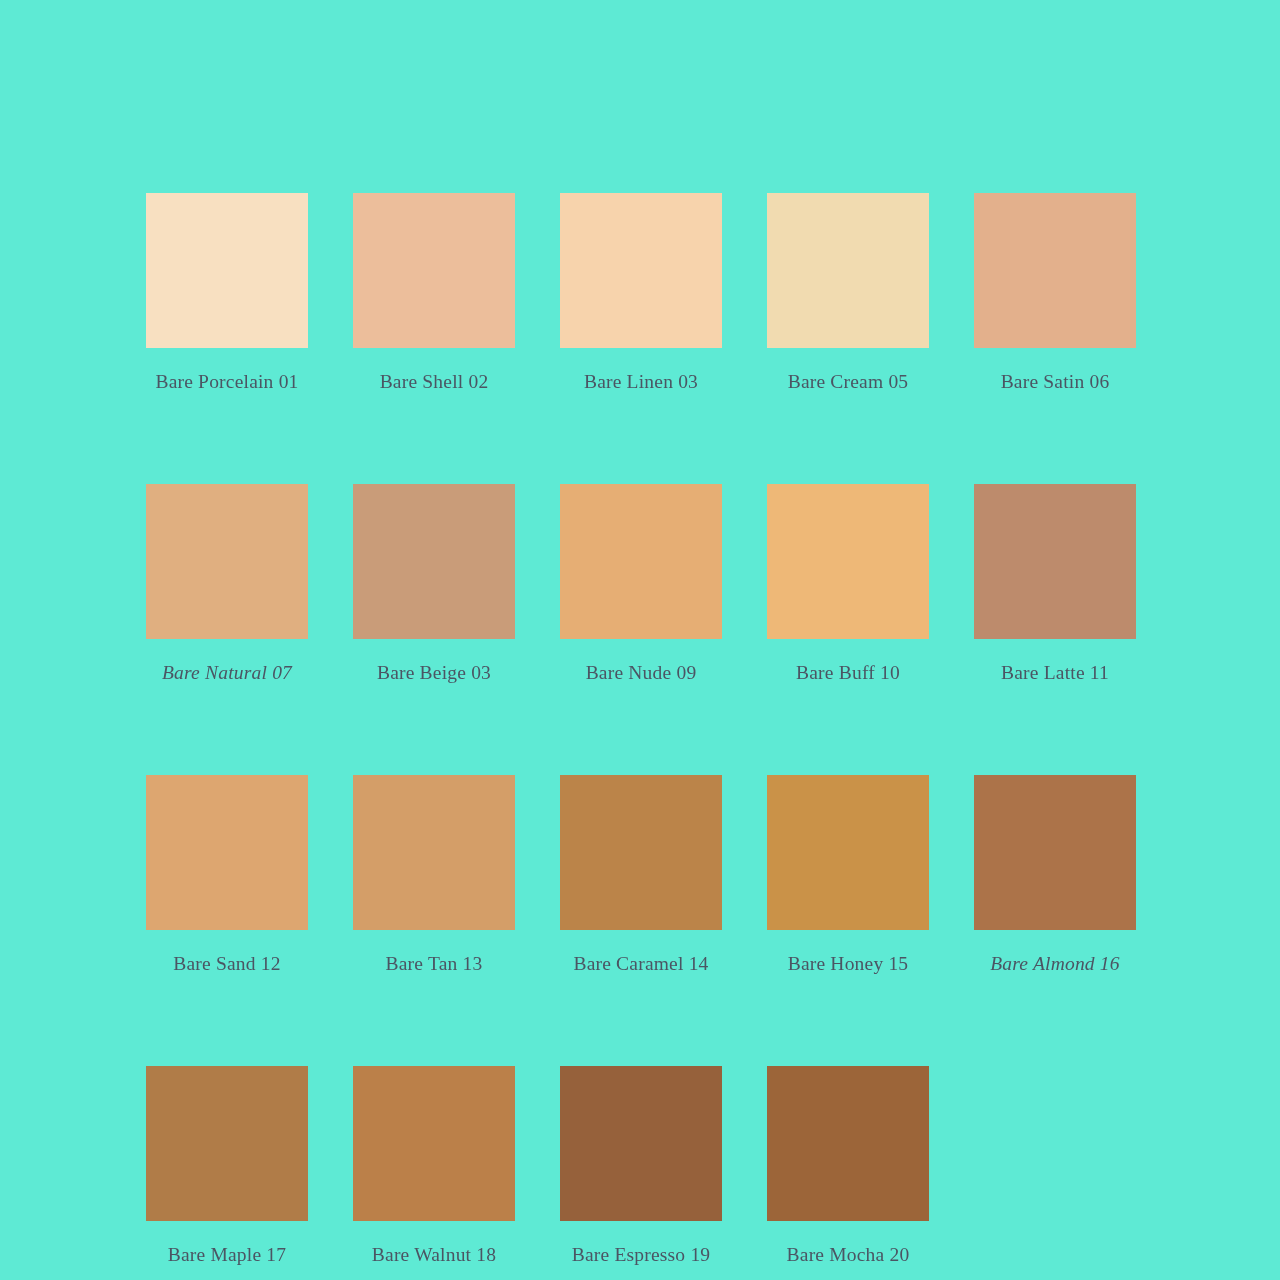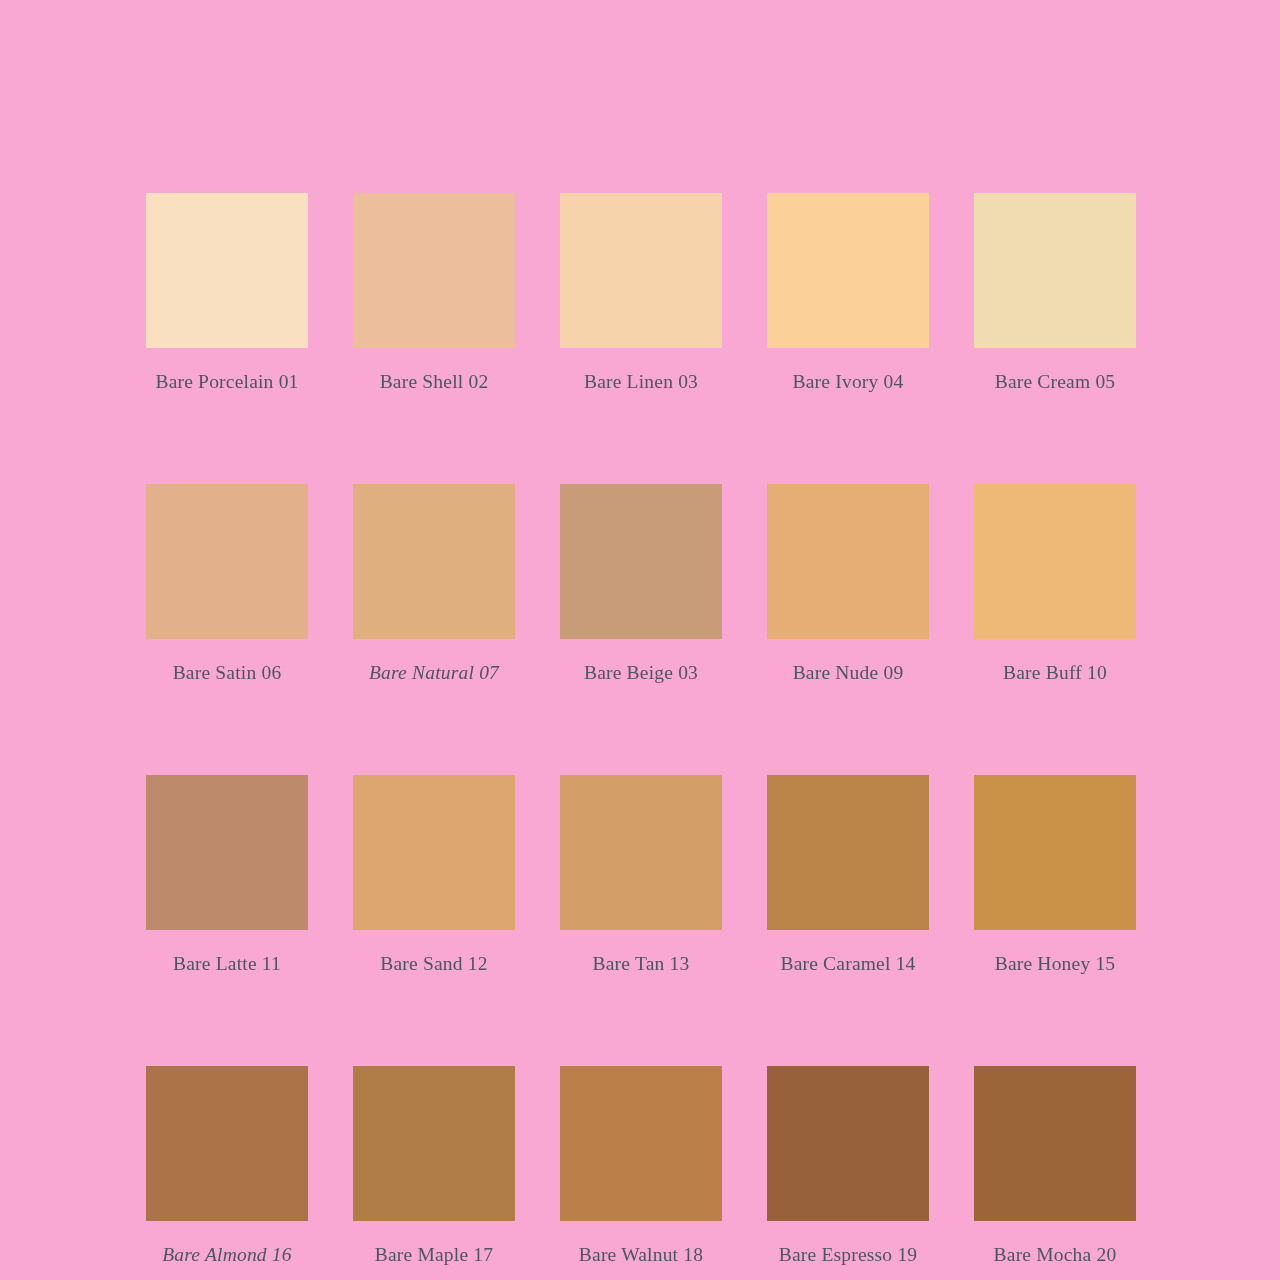--- a/index.html
+++ b/index.html
@@ -54,37 +54,33 @@
     font-size: 19.5px;
     line-height: 24px;
     letter-spacing: 0.2px;
     color: #4b5563;
     white-space: nowrap;
   }
 </style>
 </head>
 <body>
 
-<div id="chart-root" style="background: #f9a8d4;">
+<div id="chart-root" style="background: #5eead4;">
   <div id="swatch-grid">
       <div class="swatch-cell">
         <div class="swatch-chip" style="background-color: rgb(248, 224, 193);"></div>
         <div class="swatch-label" style="color: rgb(75, 85, 99);">Bare Porcelain 01</div>
       </div>
       <div class="swatch-cell">
         <div class="swatch-chip" style="background-color: rgb(236, 190, 155);"></div>
         <div class="swatch-label" style="color: rgb(75, 85, 99);">Bare Shell 02</div>
       </div>
       <div class="swatch-cell">
         <div class="swatch-chip" style="background-color: rgb(247, 211, 172);"></div>
         <div class="swatch-label" style="color: rgb(75, 85, 99);">Bare Linen 03</div>
-      </div>
-      <div class="swatch-cell">
-        <div class="swatch-chip" style="background-color: rgb(251, 209, 153);"></div>
-        <div class="swatch-label" style="color: rgb(75, 85, 99);">Bare Ivory 04</div>
       </div>
       <div class="swatch-cell">
         <div class="swatch-chip" style="background-color: rgb(241, 219, 176);"></div>
         <div class="swatch-label" style="color: rgb(75, 85, 99);">Bare Cream 05</div>
       </div>
       <div class="swatch-cell">
         <div class="swatch-chip" style="background-color: rgb(227, 176, 140);"></div>
         <div class="swatch-label" style="color: rgb(75, 85, 99);">Bare Satin 06</div>
       </div>
       <div class="swatch-cell">

